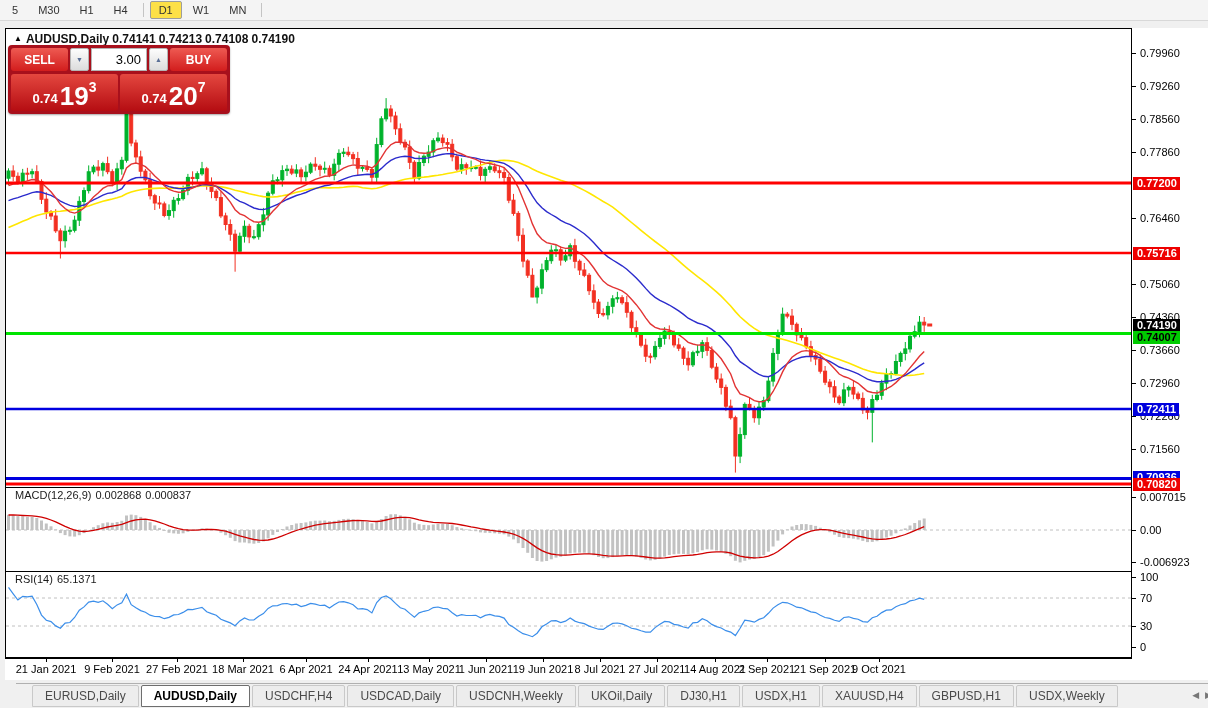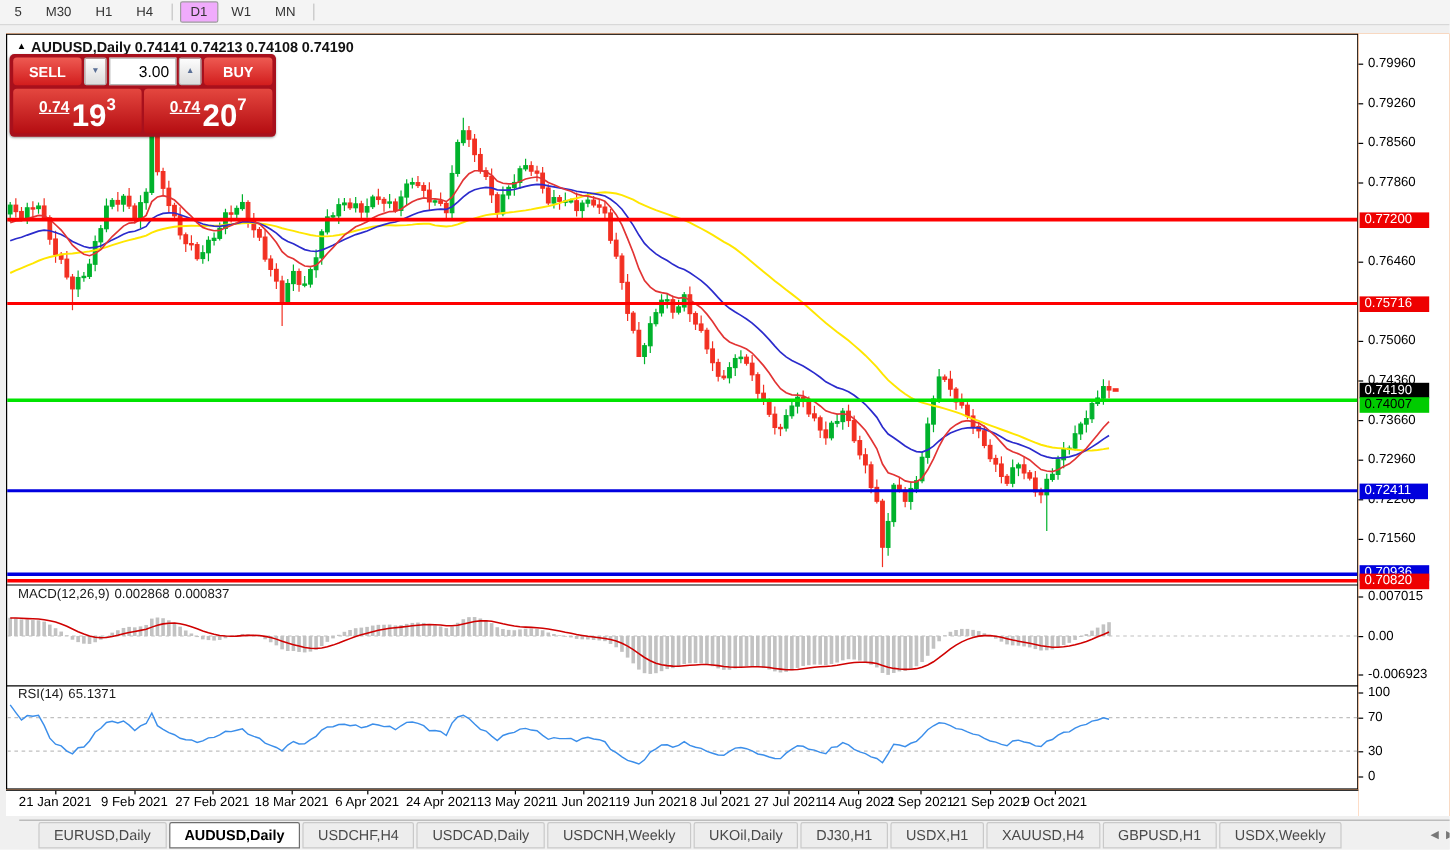--- a/index.html
+++ b/index.html
@@ -4,52 +4,52 @@
 <style>
   * { margin:0; padding:0; box-sizing:border-box; }
   html,body { width:1208px; height:708px; overflow:hidden; }
   body { font-family:"Liberation Sans","DejaVu Sans",sans-serif; background:#f0f0f0; position:relative; }
   #app { position:absolute; left:0; top:0; width:1208px; height:708px; background:#f0f0f0; }
 
   
   #toolbar { position:absolute; left:0; top:0; width:1208px; height:21px; background:#f4f4f4;
              border-bottom:1px solid #d8d8d8; display:flex; align-items:center; padding-left:2px; }
   .tfbtn { font-size:11px; color:#333; padding:2px 8px; margin:0 1px; border:1px solid transparent; border-radius:2px; cursor:default; }
-  .tfbtn.active { background:#f0abfc; border-color:#9d9d9d; }
+  .tfbtn.active { background:#fde047; border-color:#9d9d9d; }
   .tbsep { width:1px; height:14px; background:#c4c4c4; margin:0 5px; }
 
   
   #chart-window { position:absolute; left:5px; top:28px; width:1203px; height:652px; background:#f97316; }
   #chart-svg { position:absolute; left:0; top:0; }
 
   #chart-title { position:absolute; left:9px; top:4px; font-size:12px; font-weight:bold; color:#111; letter-spacing:0; white-space:nowrap; }
   #chart-title .tri { font-size:8px; vertical-align:2px; margin-right:4px; color:#000; cursor:pointer; }
   #chart-title span { margin-right:3px; }
 
   
   #trade-panel { position:absolute; left:3px; top:17px; width:222px; background:#a8101c; border-radius:4px; padding:3px; box-shadow:0 1px 2px rgba(0,0,0,.35); }
   .tp-row1 { display:flex; height:23px; gap:2px; }
   .tp-btn { width:57px; background:linear-gradient(#ee5a52,#d21d1d); border-radius:3px; color:#fff; font-size:12px; font-weight:bold; display:flex; align-items:center; justify-content:center; cursor:pointer; }
   .tp-spin { width:19px; background:linear-gradient(#fdfdfd,#dcdcdc); border:1px solid #b5b5b5; border-radius:2px; display:flex; align-items:center; justify-content:center; font-size:7px; color:#5a6f96; cursor:pointer; }
   .tp-lot { flex:1; min-width:0; border:1px solid #b5b5b5; font-size:13px; text-align:right; padding-right:5px; color:#000; font-family:"Liberation Sans",sans-serif; }
   .tp-row2 { display:flex; gap:2px; margin-top:3px; }
   .tp-price { width:107px; height:37px; background:linear-gradient(#e4473f,#b50d12); border-radius:3px; color:#fff; display:flex; align-items:flex-end; justify-content:center; padding-bottom:2px; cursor:pointer; }
-  .tp-small { font-size:13px; font-weight:bold; margin-right:2px; margin-bottom:13px;text-decoration:underline; }
+  .tp-small { font-size:13px; font-weight:bold; margin-right:2px; margin-bottom:3px; }
   .tp-big { font-size:26px; font-weight:bold; line-height:26px; }
   .tp-sup { font-size:14px; font-weight:bold; margin-bottom:14px; }
 
   
   .pane-label { position:absolute; left:10px; font-size:11px; color:#1a1a1a; white-space:nowrap; }
   .pane-label span { margin-right:4px; }
 
   
   #price-axis { position:absolute; left:1127px; top:0; width:76px; height:652px; background:#fff; }
   .ax-tick { position:absolute; left:0; height:12px; font-size:11px; color:#000; white-space:nowrap; display:flex; align-items:center; }
   .ax-tick i { display:inline-block; width:4px; height:1px; background:#000; margin-right:4px; }
-  .ax-badge { position:absolute; left:1px; height:13px; padding:0 14px 0 4px; font-size:11px; font-weight:normal; display:flex; align-items:center; white-space:nowrap; }
+  .ax-badge { position:absolute; left:1px; height:13px; padding:0 3px 0 4px; font-size:11px; font-weight:bold; display:flex; align-items:center; white-space:nowrap; }
 
   
   #date-axis { position:absolute; left:0; top:630px; width:1127px; height:22px; background:#fff; border-top:1px solid #000; }
   .dt-label { position:absolute; top:4px; transform:translateX(-50%); font-size:11px; color:#000; white-space:nowrap; }
   .dt-tick { position:absolute; top:0; width:1px; height:3px; background:#000; }
 
   
   #tabbar { position:absolute; left:16px; top:683px; width:1208px; height:25px; background:#f0f0f0;
             border-top:1px solid #b0b0b0; display:flex; align-items:center; padding-left:16px; }
   .tab { font-size:12px; color:#4a4a4a; padding:3px 12px; border:1px solid #c9c9c9; background:#ededed; border-radius:2px 2px 0 0; margin-right:2px; cursor:pointer; white-space:nowrap; }

